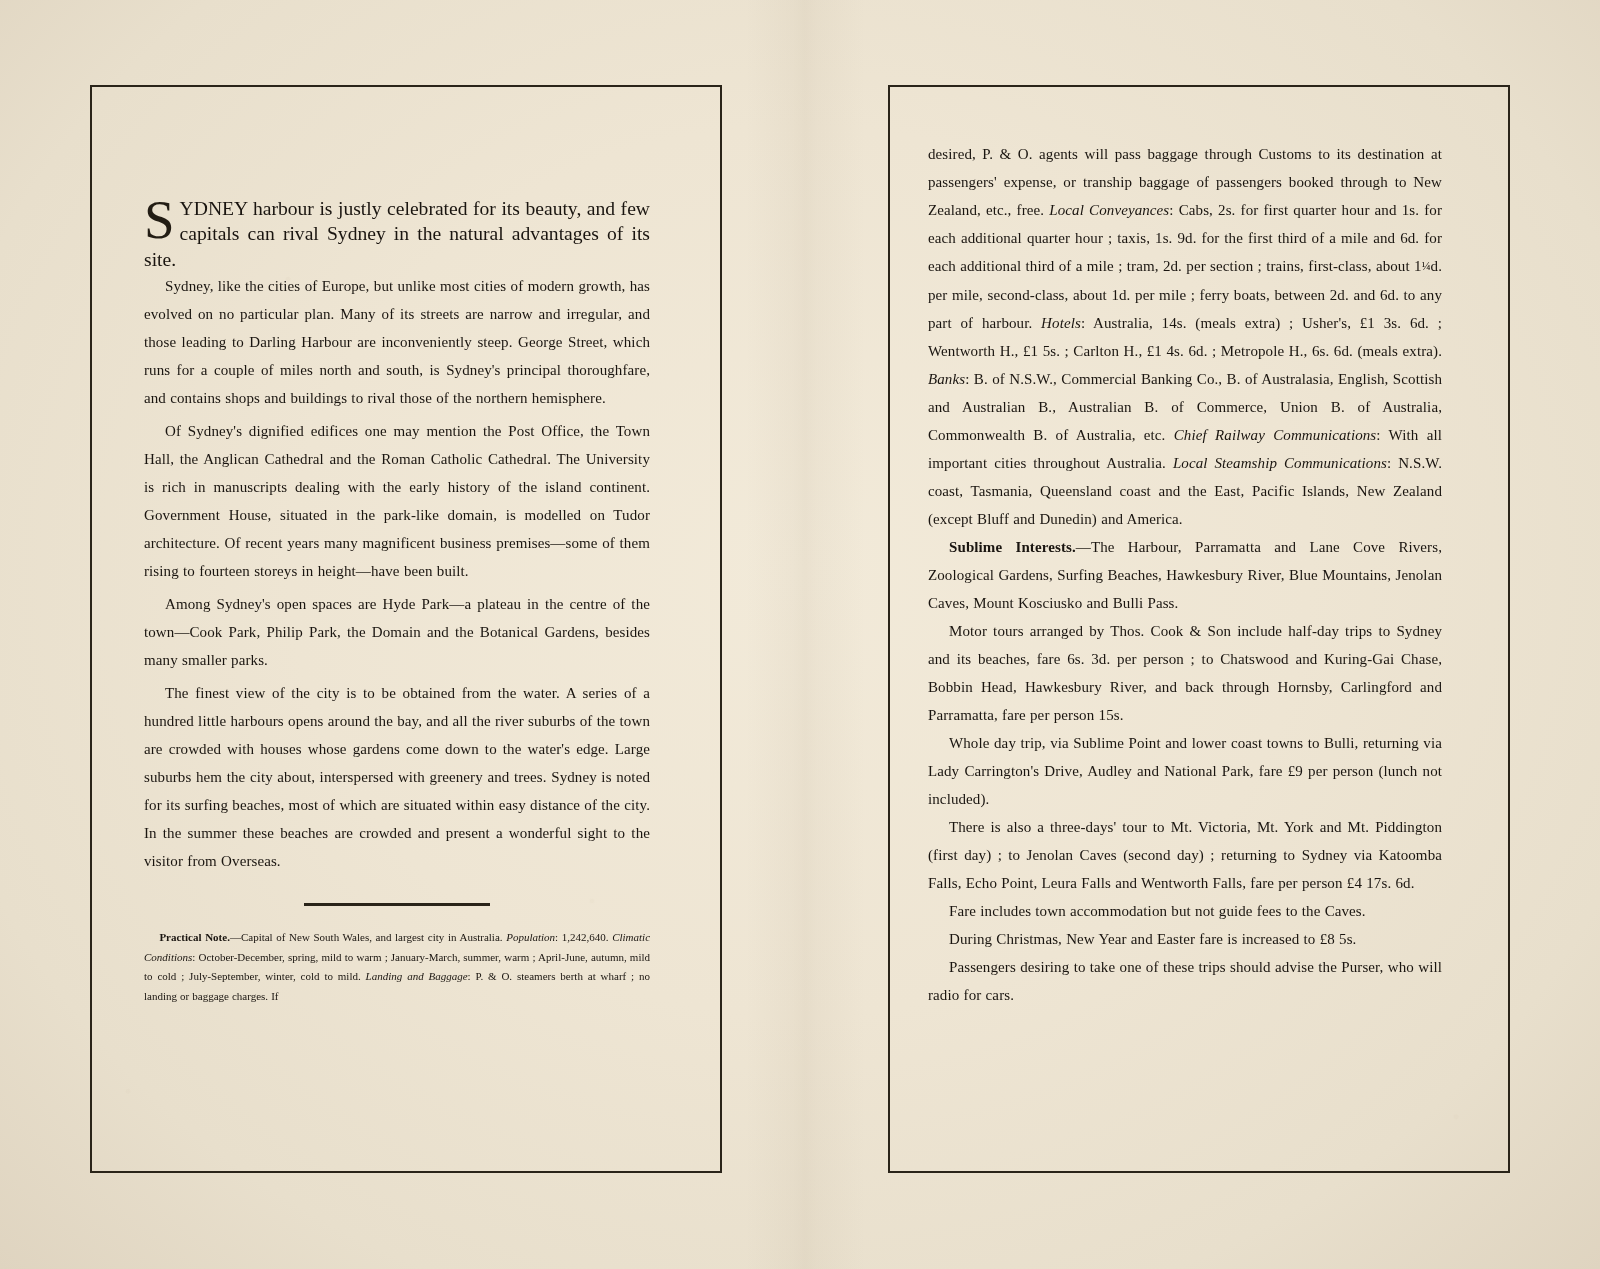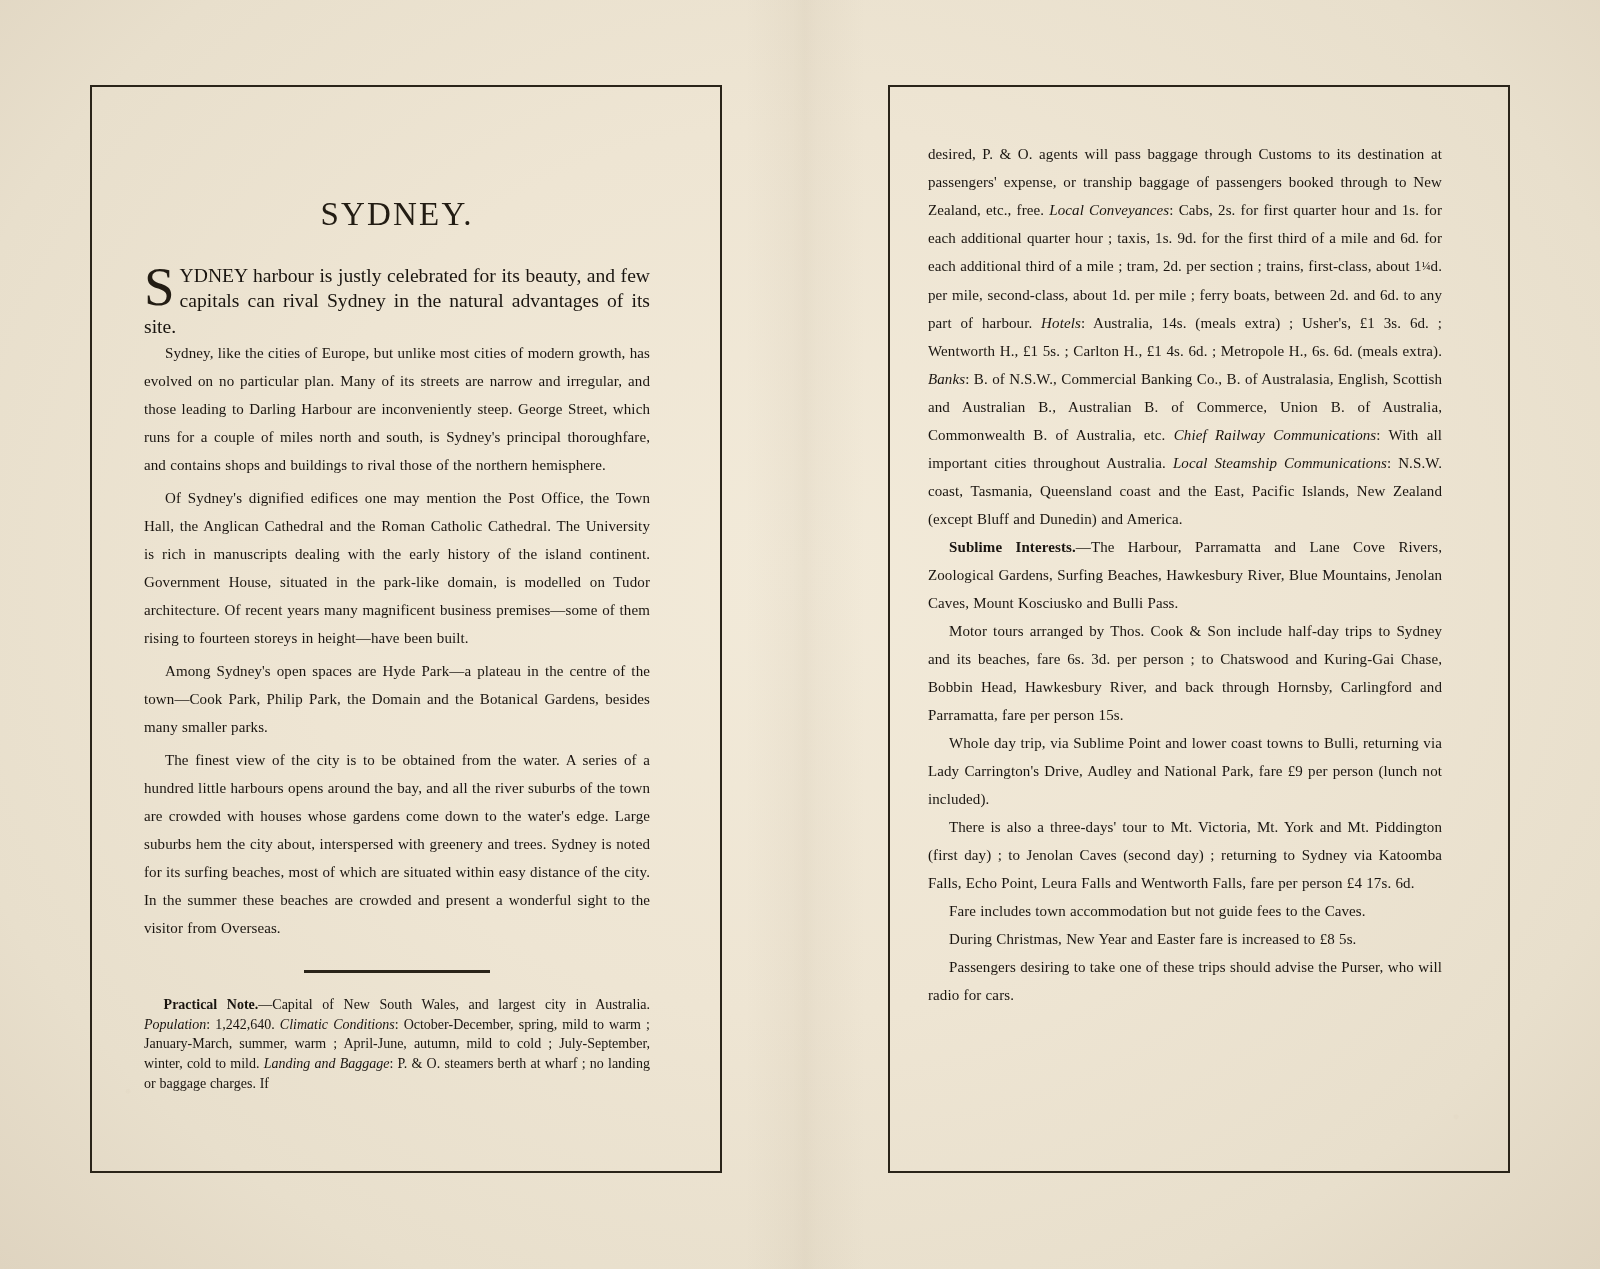--- a/index.html
+++ b/index.html
@@ -117,21 +117,21 @@
   #practical-rule {
     width: 186px;
     height: 3px;
     background: #2a2419;
     margin: 28px auto 22px auto;
     border: 0;
   }
 
   
   .note-text {
-    font-size: 14px;
+    font-size: 11px;
     line-height: 19.6px;
     text-align: justify;
     margin: 0;
     word-spacing: 0.3px;
   }
   .note-text.indent { text-indent: 1.4em; }
 
   .ital { font-style: italic; }
   .bold { font-weight: bold; }
 
@@ -147,21 +147,20 @@
 
 <div id="spread">
 
   <div id="paper-grain"></div>
   <div id="gutter-shadow"></div>
 
   <div id="frame-left" class="page-frame"></div>
 
   <div id="col-left" class="column">
 
-    <h1 id="page-title">SYDNEY.</h1>
 
     <p class="dropcap-para">
       <span class="dropcap">S</span><span>YDNEY harbour is justly celebrated for its beauty, and few capitals can rival Sydney in the natural advantages of its site.</span>
     </p>
 
     <p class="body-text indent">Sydney, like the cities of Europe, but unlike most cities of modern growth, has evolved on no particular plan.  Many of its streets are narrow and irregular, and those leading to Darling Harbour are inconveniently steep.  George Street, which runs for a couple of miles north and south, is Sydney's principal thoroughfare, and contains shops and buildings to rival those of the northern hemisphere.</p>
     <p class="body-text indent">Of Sydney's dignified edifices one may mention the Post Office, the Town Hall, the Anglican Cathedral and the Roman Catholic Cathedral.  The University is rich in manuscripts dealing with the early history of the island continent.  Government House, situated in the park-like domain, is modelled on Tudor architecture.  Of recent years many magnificent business premises—some of them rising to fourteen storeys in height—have been built.</p>
     <p class="body-text indent">Among Sydney's open spaces are Hyde Park—a plateau in the centre of the town—Cook Park, Philip Park, the Domain and the Botanical Gardens, besides many smaller parks.</p>
     <p class="body-text indent">The finest view of the city is to be obtained from the water.  A series of a hundred little harbours opens around the bay, and all the river suburbs of the town are crowded with houses whose gardens come down to the water's edge.  Large suburbs hem the city about, interspersed with greenery and trees.  Sydney is noted for its surfing beaches, most of which are situated within easy distance of the city.  In the summer these beaches are crowded and present a wonderful sight to the visitor from Overseas.</p>
 

